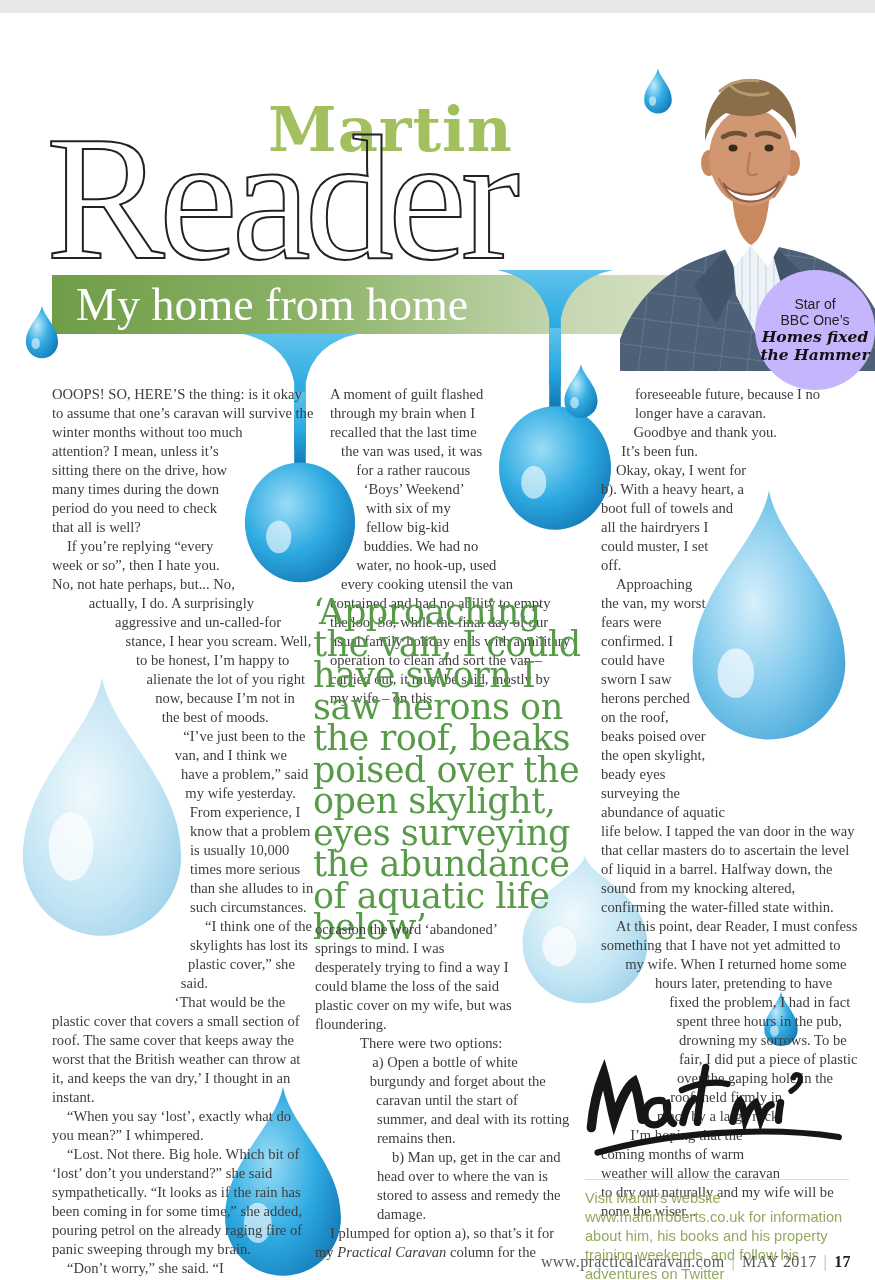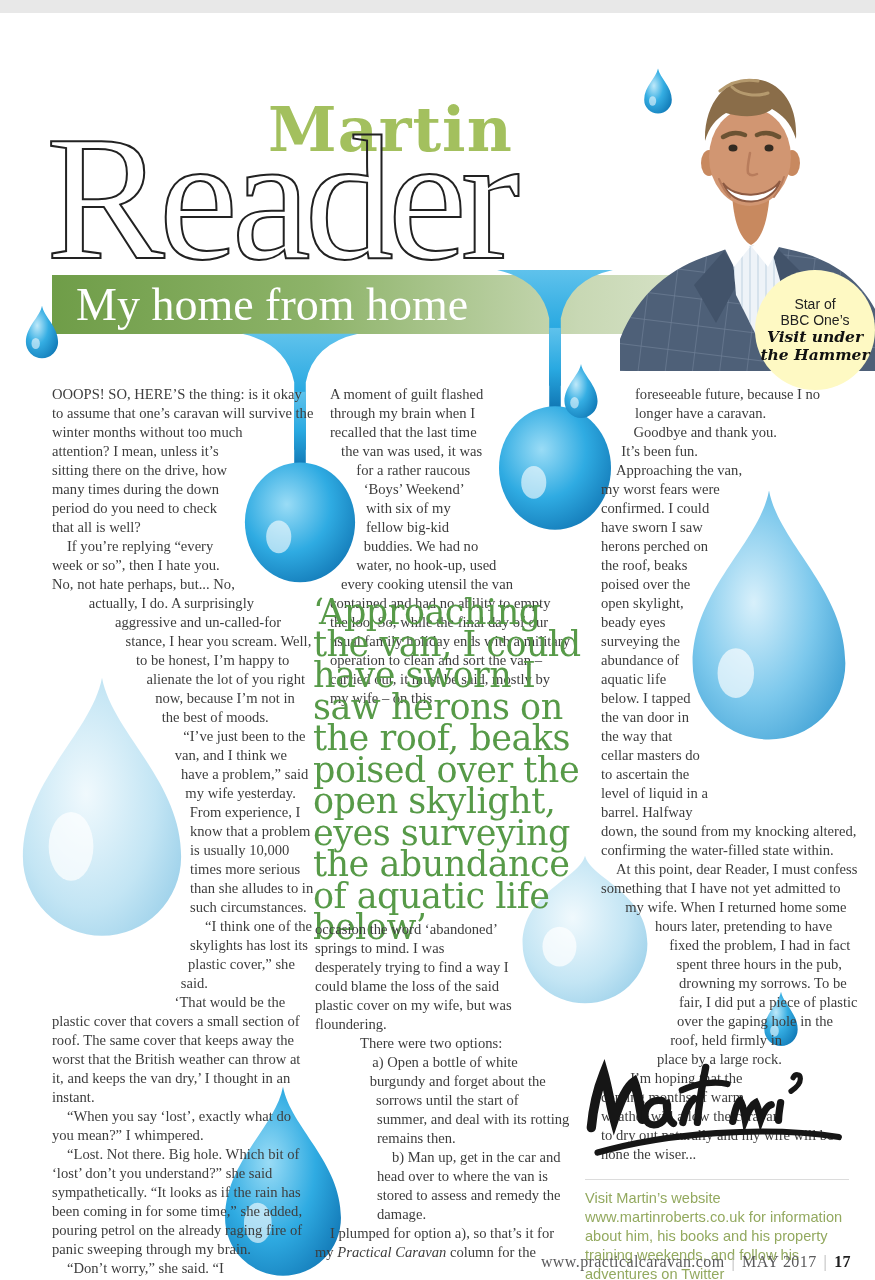--- a/index.html
+++ b/index.html
@@ -13,21 +13,21 @@
     font-family:"Liberation Serif",serif;font-size:178px;line-height:1;
     letter-spacing:-6px;color:transparent;-webkit-text-stroke:2px #222222;}
   @supports not (-webkit-text-stroke:1px #000){.lastname{color:#222;}}
   .banner{position:absolute;left:52px;top:262px;width:660px;height:59px;z-index:1;
     background:linear-gradient(to right,#6f9d48 0%,#8db369 40%,#c8d8b4 80%,#d9e4ca 100%);}
   .banner-text{position:absolute;left:24px;top:2px;color:#ffffff;
     font-family:"Liberation Serif",serif;font-size:46px;line-height:56px;letter-spacing:0;}
   
   .photo{position:absolute;left:620px;top:58px;width:255px;height:300px;z-index:3;}
   .badge{position:absolute;left:755px;top:257px;width:120px;height:120px;border-radius:50%;
-    background:#fef9c3;z-index:4;display:flex;flex-direction:column;align-items:center;
+    background:#c4b5fd;z-index:4;display:flex;flex-direction:column;align-items:center;
     justify-content:center;text-align:center;}
   .badge .b1{font-family:"Liberation Sans",sans-serif;font-size:14px;line-height:16px;color:#222;}
   .badge .b2{font-family:"DejaVu Serif",serif;font-weight:bold;font-style:italic;
     font-size:15.5px;line-height:18px;color:#111;}
   
   .drop{position:absolute;z-index:2;}
   .over-banner{z-index:2;}
   
   .col{position:absolute;z-index:6;font-size:14.6px;line-height:19px;color:#3d3d3d;}
   .col p{margin:0;text-indent:15px;}
@@ -116,21 +116,21 @@
       <path d="M130 82 C128 92 127 98 128 102 Q131 106 137 103" stroke="#b87c5c" stroke-width="2.5" fill="none" stroke-linecap="round"></path>
 
       <path d="M103 112 C114 128 148 128 160 110 C152 136 112 138 103 112 Z" fill="#ffffff" stroke="#8d5a42" stroke-width="2"></path>
       <path d="M99 108 Q104 120 110 126 M164 106 Q160 118 154 126" stroke="#b87c5c" stroke-width="2" fill="none" stroke-linecap="round"></path>
     </svg>
   </div>
 
   <div class="badge">
     <div class="b1">Star of</div>
     <div class="b1">BBC One’s</div>
-    <div class="b2">Visit under</div>
+    <div class="b2">Homes fixed</div>
     <div class="b2">the Hammer</div>
   </div>
 
   <svg class="drop" style="left:643px;top:54px;width:30px;height:50px;" viewBox="0 0 100 160">
     <defs>
         <radialGradient id="g1" cx="35%" cy="38%" r="78%">
           <stop offset="0" stop-color="#bfe9fa"></stop>
           <stop offset="0.45" stop-color="#35aee3"></stop>
           <stop offset="1" stop-color="#0e76b4"></stop>
         </radialGradient>
@@ -281,29 +281,30 @@
     <p class="ni">A moment of guilt flashed through my brain when I recalled that the last time the van was used, it was for a rather raucous ‘Boys’ Weekend’ with six of my fellow big-kid buddies. We had no water, no hook-up, used every cooking utensil the van contained and had no ability to empty the loo. So, while the final day of our usual family holiday ends with a military operation to clean and sort the van – carried out, it must be said, mostly by my wife – on this</p>
   </div>
 
   <div class="pullquote">‘Approaching the van, I could have sworn I saw herons on the roof, beaks poised over the open skylight, eyes surveying the abundance of aquatic life below’</div>
 
   <div class="col col2b">
     <span class="fl c2b-r"></span>
     <p class="ni">occasion the word ‘abandoned’ springs to mind. I was desperately trying to find a way I could blame the loss of the said plastic cover on my wife, but was floundering.</p>
     <span class="fl c2b-l"></span>
     <p>There were two options:</p>
-    <p>a) Open a bottle of white burgundy and forget about the sorrows until the start of summer, and deal with its rotting remains then.</p>
+    <p>a) Open a bottle of white burgundy and forget about the caravan until the start of summer, and deal with its rotting remains then.</p>
     <p>b) Man up, get in the car and head over to where the van is stored to assess and remedy the damage.</p>
     <p><span>I plumped for option a), so that’s it for my </span><span style="font-style:italic">Practical Caravan</span><span> column for the</span></p>
   </div>
 
   <div class="col col3">
     <span class="fl c3-lt"></span>
     <span class="fl c3-r"></span>
     <p class="ni">foreseeable future, because I no longer have a caravan. Goodbye and thank you. It’s been fun.</p>
+    <p>Okay, okay, I went for b). With a heavy heart, a boot full of towels and all the hairdryers I could muster, I set off.</p>
     <p>Approaching the van, my worst fears were confirmed. I could have sworn I saw herons perched on the roof, beaks poised over the open skylight, beady eyes surveying the abundance of aquatic life below. I tapped the van door in the way that cellar masters do to ascertain the level of liquid in a barrel. Halfway down, the sound from my knocking altered, confirming the water-filled state within.</p>
     <span class="fl c3-lm"></span>
     <span class="fl c3-rs"></span>
     <p>At this point, dear Reader, I must confess something that I have not yet admitted to my wife. When I returned home some hours later, pretending to have fixed the problem, I had in fact spent three hours in the pub, drowning my sorrows. To be fair, I did put a piece of plastic over the gaping hole in the roof, held firmly in place by a large rock. I’m hoping that the coming months of warm weather will allow the caravan to dry out naturally and my wife will be none the wiser...</p>
   </div>
 
   <div class="signature">
     <svg width="260" height="104" viewBox="0 0 250 100" xmlns="http://www.w3.org/2000/svg">
       <g stroke="#161616" fill="none" stroke-linecap="round">
         <path d="M8 66 C10 44 16 24 20 14 C24 28 27 47 30 58 C36 40 43 26 49 22 C53 32 55 48 57 58" stroke-width="9"></path>

